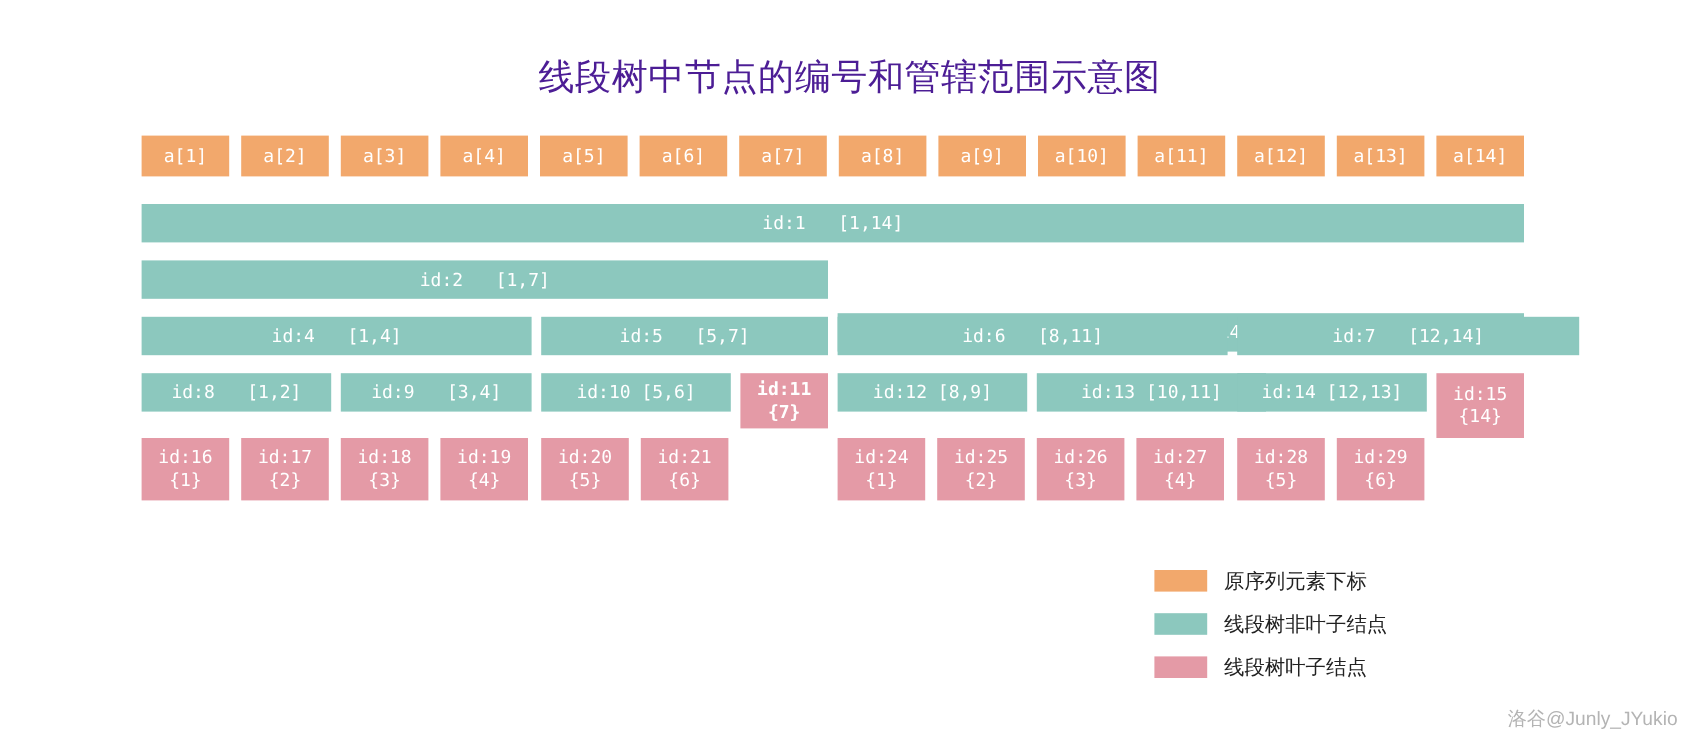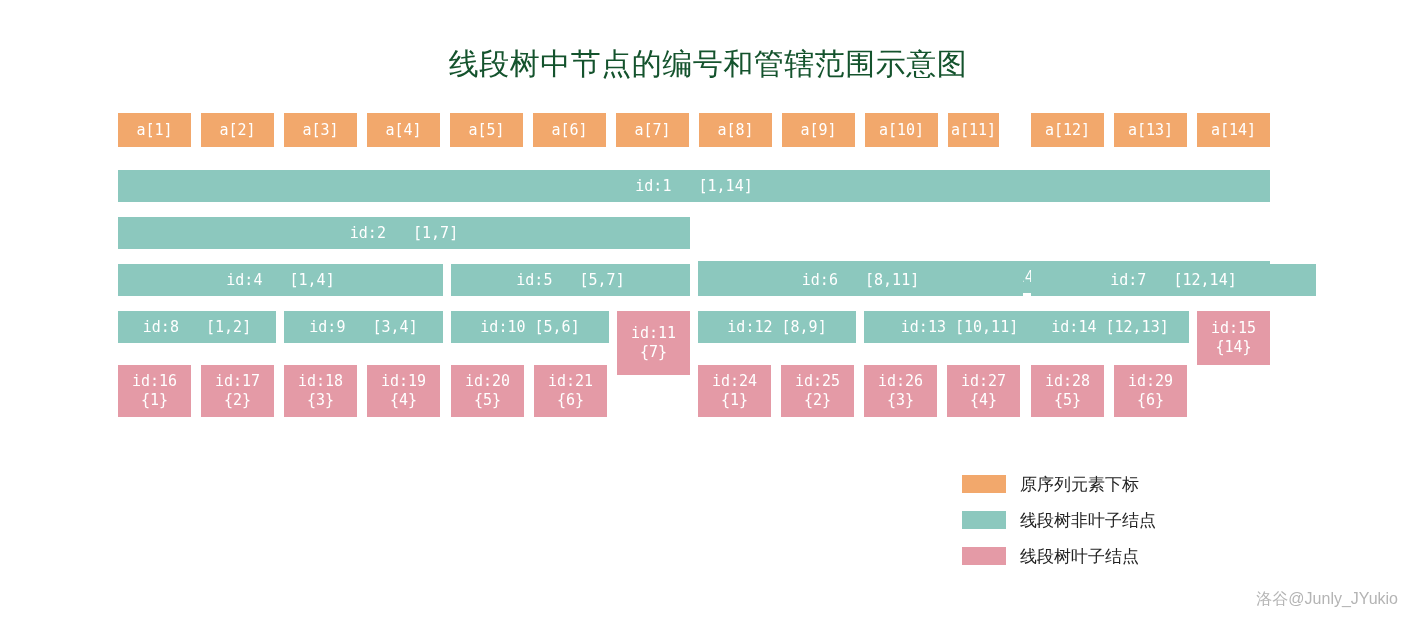--- a/index.html
+++ b/index.html
@@ -19,21 +19,21 @@
     width: 1416px;
     height: 624px;
   }
   .title {
     position: absolute;
     left: 0;
     top: 44px;
     width: 1416px;
     text-align: center;
     font-size: 30px;
-    color: #14532d;
+    color: #4c1d95;
     font-family: "Liberation Sans", "DejaVu Sans", sans-serif;
     letter-spacing: 0.5px;
     white-space: nowrap;
   }
   .node {
     position: absolute;
     box-sizing: border-box;
     display: flex;
     flex-direction: column;
     align-items: center;
@@ -95,38 +95,38 @@
       <div class="node idx" style="left: 118px; top: 113px; width: 73px; height: 34px;"><span>a[1]</span></div>
       <div class="node idx" style="left: 201px; top: 113px; width: 73px; height: 34px;"><span>a[2]</span></div>
       <div class="node idx" style="left: 284px; top: 113px; width: 73px; height: 34px;"><span>a[3]</span></div>
       <div class="node idx" style="left: 367px; top: 113px; width: 73px; height: 34px;"><span>a[4]</span></div>
       <div class="node idx" style="left: 450px; top: 113px; width: 73px; height: 34px;"><span>a[5]</span></div>
       <div class="node idx" style="left: 533px; top: 113px; width: 73px; height: 34px;"><span>a[6]</span></div>
       <div class="node idx" style="left: 616px; top: 113px; width: 73px; height: 34px;"><span>a[7]</span></div>
       <div class="node idx" style="left: 699px; top: 113px; width: 73px; height: 34px;"><span>a[8]</span></div>
       <div class="node idx" style="left: 782px; top: 113px; width: 73px; height: 34px;"><span>a[9]</span></div>
       <div class="node idx" style="left: 865px; top: 113px; width: 73px; height: 34px;"><span>a[10]</span></div>
-      <div class="node idx" style="left: 948px; top: 113px; width: 51px; height: 34px; text-align: center;"><span>a[11]</span></div>
+      <div class="node idx" style="left: 948px; top: 113px; width: 73px; height: 34px; text-align: center;"><span>a[11]</span></div>
       <div class="node idx" style="left: 1031px; top: 113px; width: 73px; height: 34px;"><span>a[12]</span></div>
       <div class="node idx" style="left: 1114px; top: 113px; width: 73px; height: 34px;"><span>a[13]</span></div>
       <div class="node idx" style="left: 1197px; top: 113px; width: 73px; height: 34px;"><span>a[14]</span></div>
     </div>
 
   <div id="tree-rows">
       <div class="node inner" style="left: 118px; top: 170px; width: 1152px; height: 32px;"><span>id:1   [1,14]</span></div>
       <div class="node inner" style="left: 118px; top: 217px; width: 572px; height: 32px;"><span>id:2   [1,7]</span></div>
       <div class="node inner" style="left: 698px; top: 217px; width: 572px; height: 32px; margin-top: 44px;"><span>id:3   [8,14]</span></div>
       <div class="node inner" style="left: 118px; top: 264px; width: 325px; height: 32px;"><span>id:4   [1,4]</span></div>
       <div class="node inner" style="left: 451px; top: 264px; width: 239px; height: 32px;"><span>id:5   [5,7]</span></div>
       <div class="node inner" style="left: 698px; top: 264px; width: 325px; height: 32px;"><span>id:6   [8,11]</span></div>
       <div class="node inner" style="left: 1031px; top: 264px; width: 285px; height: 32px;"><span>id:7   [12,14]</span></div>
       <div class="node inner" style="left: 118px; top: 311px; width: 158px; height: 32px;"><span>id:8   [1,2]</span></div>
       <div class="node inner" style="left: 284px; top: 311px; width: 159px; height: 32px;"><span>id:9   [3,4]</span></div>
       <div class="node inner" style="left: 451px; top: 311px; width: 158px; height: 32px;"><span>id:10 [5,6]</span></div>
-      <div class="node leaf" style="left: 617px; top: 311px; width: 73px; height: 64px;"><span>id:11</span><span class="l2">{7}</span></div>
+      <div class="node leaf" style="left: 617px; top: 311px; width: 73px; height: 46px; font-weight: bold;"><span>id:11</span><span class="l2">{7}</span></div>
       <div class="node inner" style="left: 698px; top: 311px; width: 158px; height: 32px;"><span>id:12 [8,9]</span></div>
       <div class="node inner" style="left: 864px; top: 311px; width: 191px; height: 32px;"><span>id:13 [10,11]</span></div>
       <div class="node inner" style="left: 1031px; top: 311px; width: 158px; height: 32px;"><span>id:14 [12,13]</span></div>
       <div class="node leaf" style="left: 1197px; top: 311px; width: 73px; height: 54px;"><span>id:15</span><span class="l2">{14}</span></div>
       <div class="node leaf" style="left: 118px; top: 365px; width: 73px; height: 52px;"><span>id:16</span><span class="l2">{1}</span></div>
       <div class="node leaf" style="left: 201px; top: 365px; width: 73px; height: 52px;"><span>id:17</span><span class="l2">{2}</span></div>
       <div class="node leaf" style="left: 284px; top: 365px; width: 73px; height: 52px;"><span>id:18</span><span class="l2">{3}</span></div>
       <div class="node leaf" style="left: 367px; top: 365px; width: 73px; height: 52px;"><span>id:19</span><span class="l2">{4}</span></div>
       <div class="node leaf" style="left: 451px; top: 365px; width: 73px; height: 52px;"><span>id:20</span><span class="l2">{5}</span></div>
       <div class="node leaf" style="left: 534px; top: 365px; width: 73px; height: 52px;"><span>id:21</span><span class="l2">{6}</span></div>

